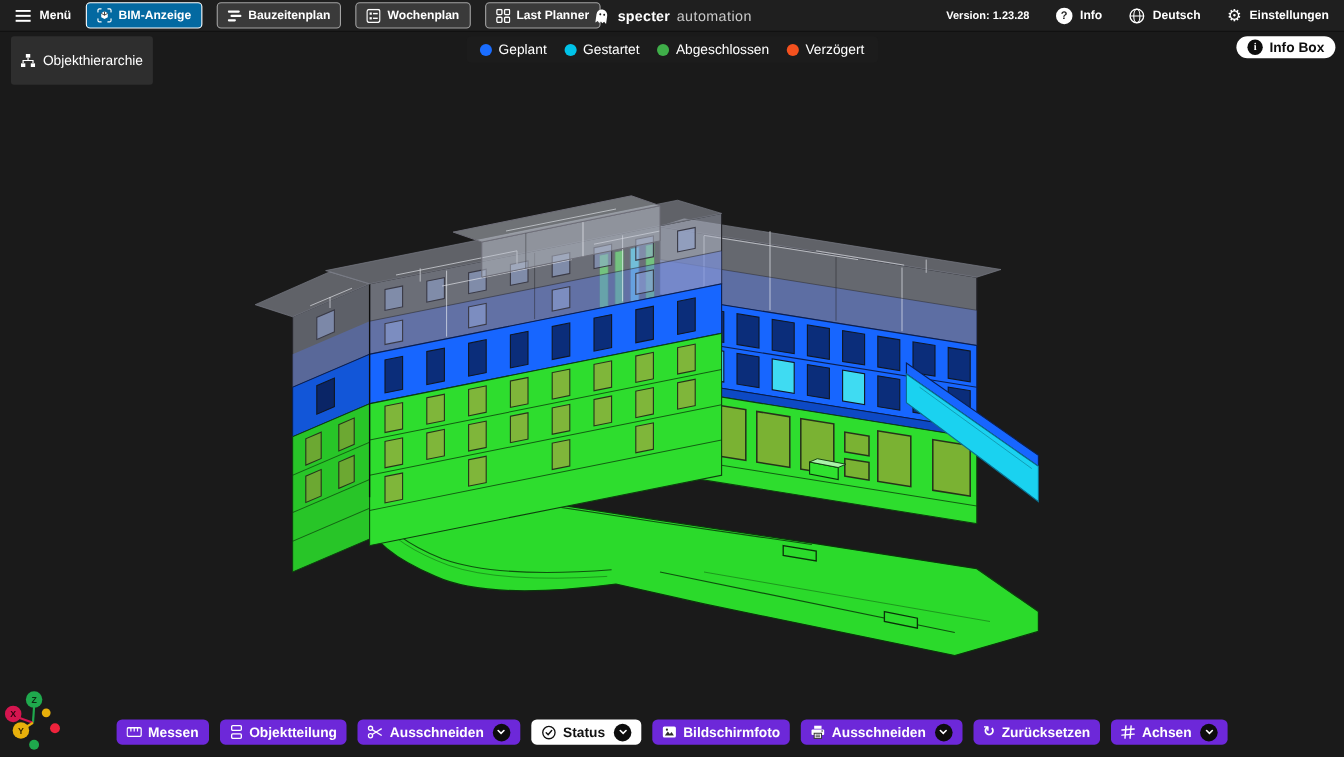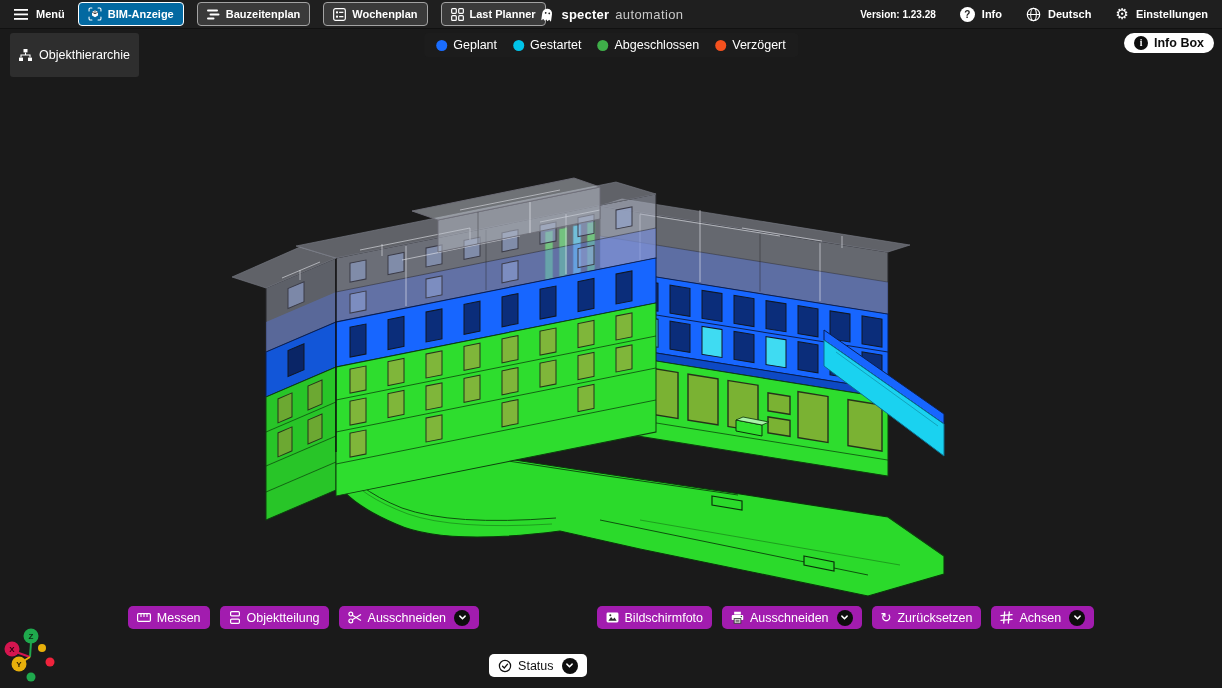--- a/index.html
+++ b/index.html
@@ -33,23 +33,23 @@
   .leg-dot{width:11px;height:11px;border-radius:50%;background:#777;}
   .infobox{position:absolute;top:33px;right:8px;display:flex;align-items:center;gap:6px;
     background:#fff;border-radius:12px;padding:3px 10px;color:#0d0d0d;font-size:12.5px;font-weight:600;z-index:25;cursor:pointer;}
   .info-circle{width:14px;height:14px;border-radius:50%;background:#0d0d0d;color:#fff;
     display:flex;align-items:center;justify-content:center;font-size:9.5px;font-weight:700;
     font-family:"Liberation Serif","DejaVu Serif",serif;}
 
   
   .bottom-toolbar{position:absolute;bottom:11px;left:0;right:0;display:flex;justify-content:center;
     gap:10px;z-index:25;}
-  .bt{display:flex;align-items:center;gap:6px;background:#a21caf;color:#fff;font-size:12.5px;
-    font-weight:400;padding:0 9px;height:23px;border-radius:5px;cursor:pointer;white-space:nowrap;}
-  .bt.active{background:#fff;color:#111;font-weight:400;margin-top:48px;}
+  .bt{display:flex;align-items:center;gap:6px;background:#6d28d9;color:#fff;font-size:12.5px;
+    font-weight:700;padding:0 9px;height:23px;border-radius:5px;cursor:pointer;white-space:nowrap;}
+  .bt.active{background:#fff;color:#111;font-weight:700;}
   .dd{width:16px;height:16px;border-radius:50%;background:#0d0d0d;display:flex;align-items:center;
     justify-content:center;margin-left:2px;cursor:pointer;flex:none;}
   .uni{font-family:"DejaVu Sans",sans-serif;font-size:13px;line-height:1;}
 
   
   .viewport{position:absolute;inset:0;z-index:1;}
   .gizmo{position:absolute;left:0;top:615px;z-index:20;}
 </style>
 </head>
 <body>

